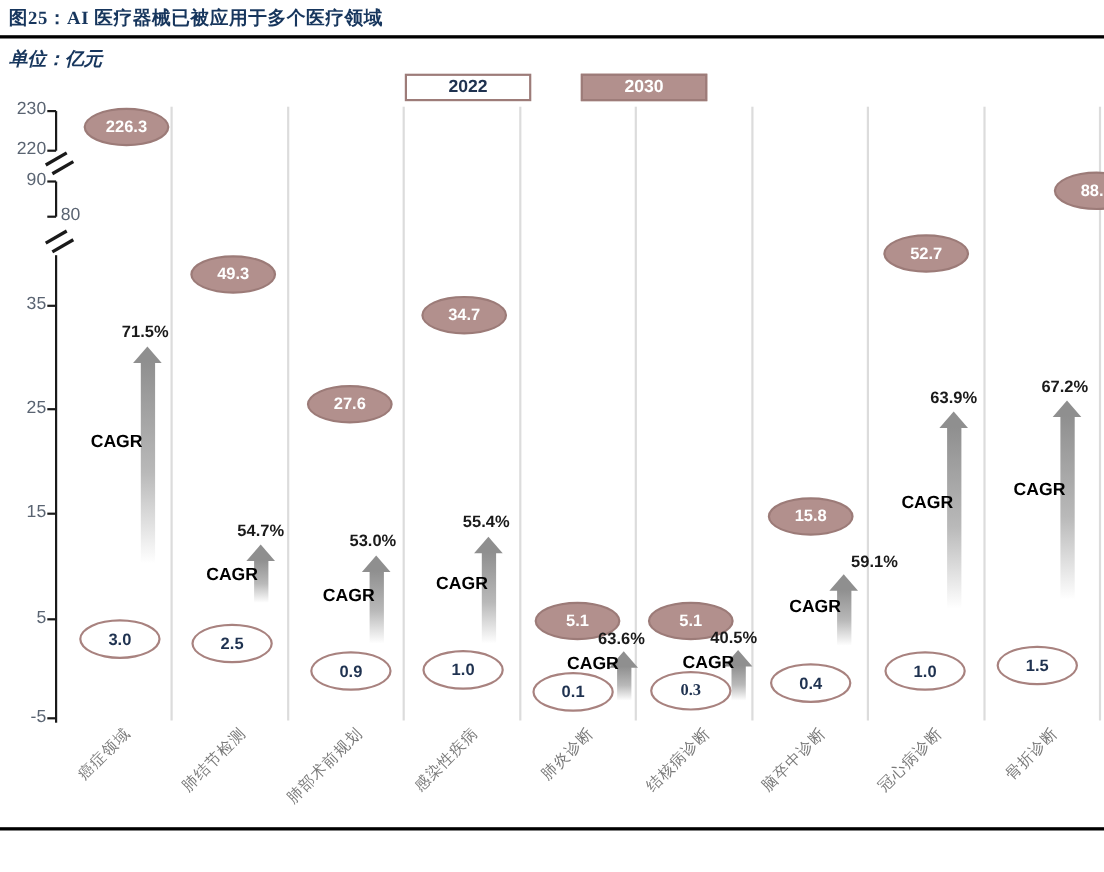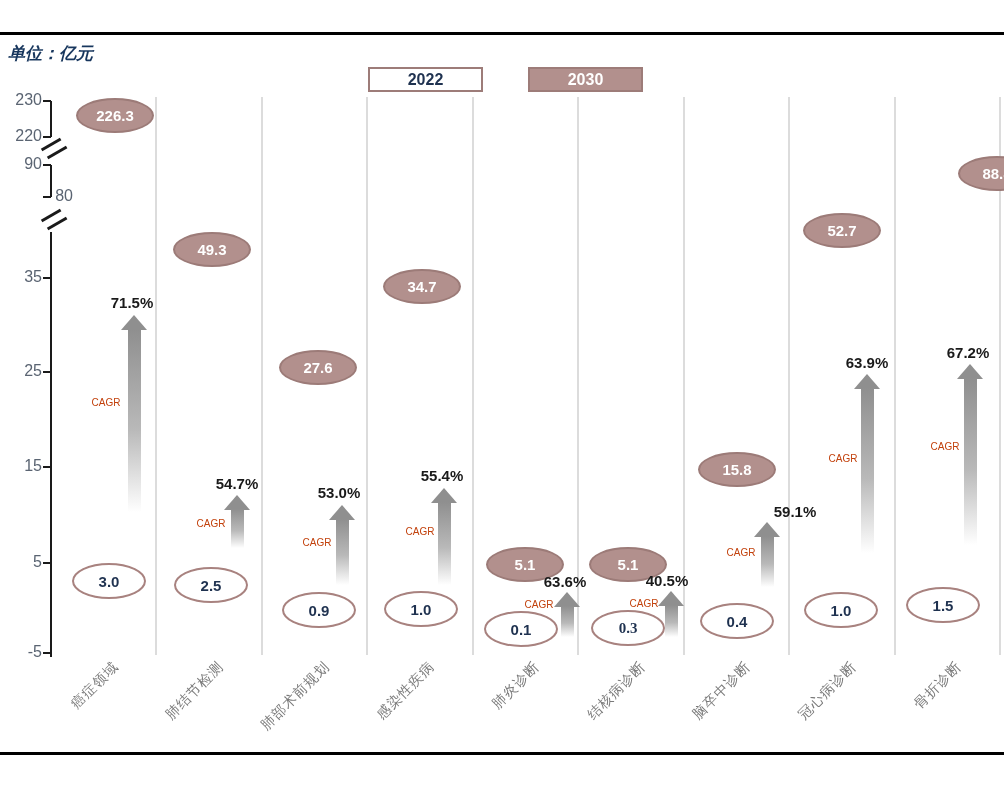--- a/index.html
+++ b/index.html
@@ -36,34 +36,35 @@
                 border-left:13px solid transparent; border-right:13px solid transparent;
                 border-bottom:15px solid #8f8f8f; }
   .arrow-shaft { position:absolute; width:13px; z-index:2;
                  background:linear-gradient(to bottom, #8f8f8f 0%, #b9b9b9 55%, rgba(255,255,255,0) 100%); }
 
   .badge { position:absolute; display:flex; align-items:center; justify-content:center;
            border-radius:50%; font-weight:bold; font-size:15px; z-index:3; }
   .badge-2030 { width:78px; height:35px; background:#b2908d; border:2px solid #9c7b78; color:#fff; }
   .badge-2022 { width:74px; height:36px; background:#fff; border:2px solid #a8827f; color:#1f3250; }
 
-  .cagr-text { position:absolute; transform:translate(-50%,-50%); font-weight:normal;
-               font-size:10px; color:#c2410c; z-index:4; white-space:nowrap; }
+  .cagr-text { position:absolute; transform:translate(-50%,-50%); font-weight:bold;
+               font-size:16px; color:#000000; z-index:4; white-space:nowrap; }
   .pct-text { position:absolute; transform:translate(-50%,-50%); font-weight:bold;
               font-size:15px; color:#1a1a1a; z-index:4; white-space:nowrap; }
 
   .cat-anchor { position:absolute; width:0; height:0; z-index:3; }
   .cat-anchor span { position:absolute; right:0; top:0; white-space:nowrap;
                      transform-origin:100% 0; transform:rotate(-45deg);
                      font-size:14px; color:#7a7a7a; letter-spacing:1px; }
 </style>
 </head>
 <body>
 
 <div id="figure">
+  <div class="fig-title">图25：AI 医疗器械已被应用于多个医疗领域</div>
   <div class="rule" id="title-rule"></div>
   <div class="unit-label">单位：亿元</div>
 
   <div class="legend-box" id="legend-2022">
     <span>2022</span>
   </div>
   <div class="legend-box" id="legend-2030">
     <span>2030</span>
   </div>
 

